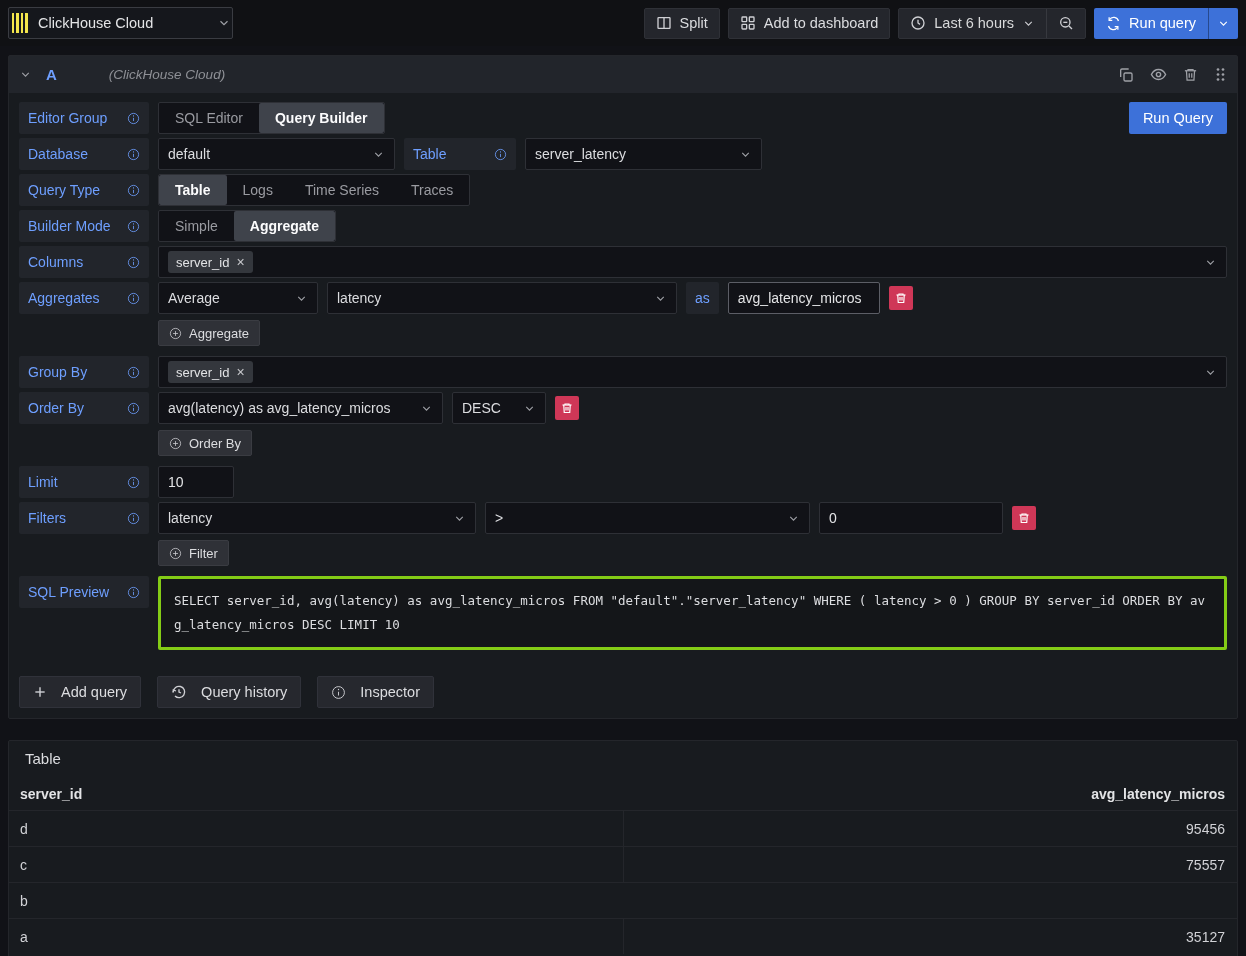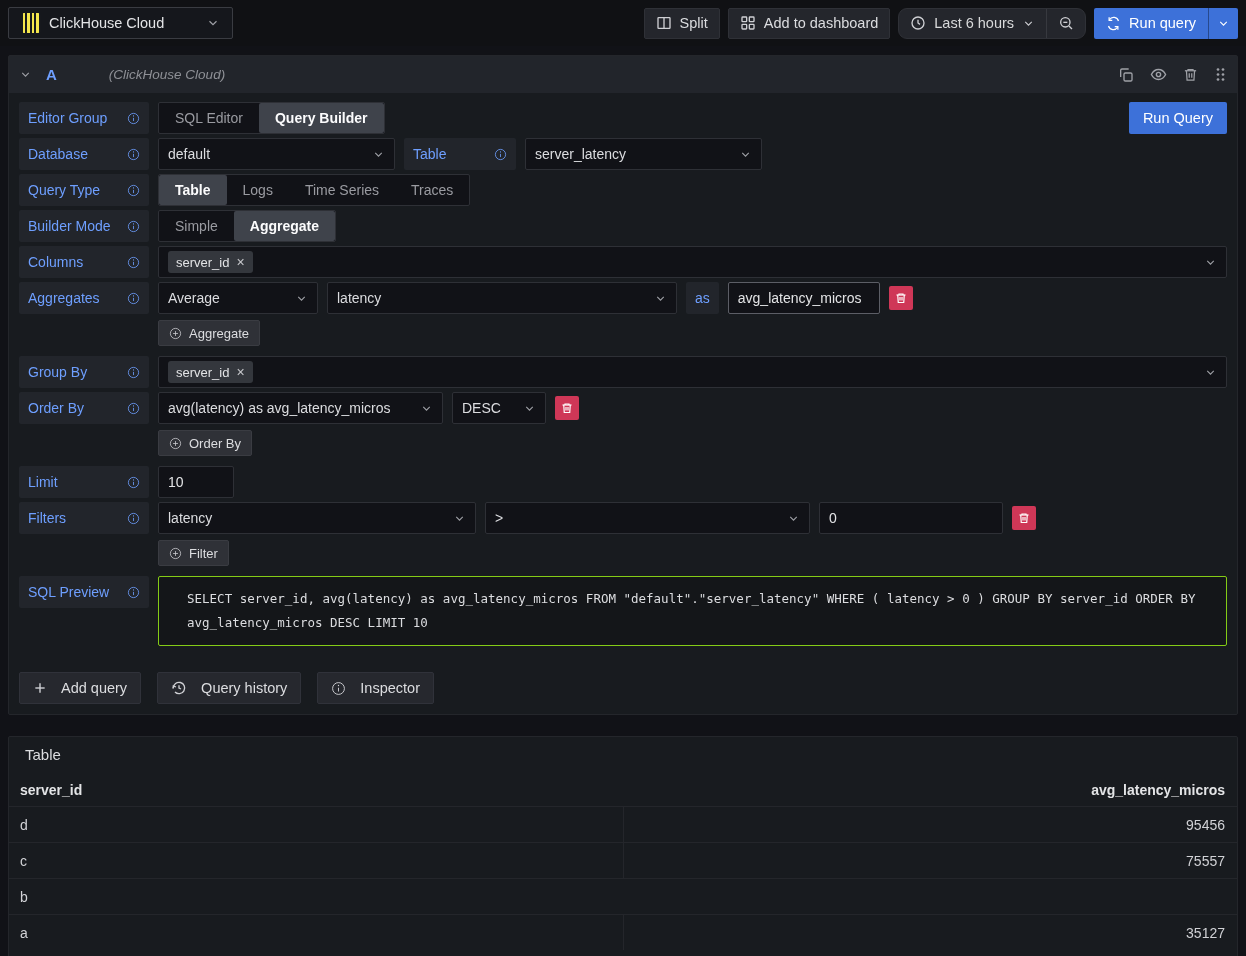--- a/index.html
+++ b/index.html
@@ -1,26 +1,26 @@
 <!DOCTYPE html>
 <html><head>
 <meta charset="utf-8">
 <style>
   * { margin:0; padding:0; box-sizing:border-box; }
   html,body { width:1246px; height:956px; background:#111217; font-family:"Liberation Sans", sans-serif; color:#d8d9da; overflow:hidden; }
 
   
   .topnav { height:46px; display:flex; align-items:center; justify-content:space-between; padding:8px; background:#101114; }
-  .ds-picker { display:flex; align-items:center; gap:8px; width:225px; height:32px; padding:0 12px; background:#15171c; border:1px solid #3a3c42; border-radius:2px; cursor:pointer; }
+  .ds-picker { display:flex; align-items:center; gap:8px; width:225px; height:32px; padding:0 1px; background:#15171c; border:1px solid #3a3c42; border-radius:2px; cursor:pointer; }
   .ch-logo { width:20px; height:20px; border-radius:3px; background:repeating-linear-gradient(90deg,#16181d 0 2px,#f4e64c 2px 4.4px); flex:none; position:relative; }
   .ch-logo::after { content:""; position:absolute; right:3px; top:8px; width:2px; height:5px; background:#f4e64c; }
   .ds-picker .lbl { font-size:14.5px; font-weight:500; color:#e3e4e6; flex:1; }
   .nav-right { display:flex; align-items:center; gap:8px; }
   .tb-btn { display:flex; align-items:center; gap:8px; height:31px; padding:0 11px; background:#24262c; border:1px solid #2f3137; border-radius:2px; font-size:14.5px; font-weight:500; color:#dcdde0; cursor:pointer; }
-  .tb-group { display:flex; align-items:stretch; background:#24262c; border:1px solid #2f3137; border-radius:9px; height:31px; }
+  .tb-group { display:flex; align-items:stretch; background:#24262c; border:1px solid #2f3137; border-radius:2px; height:31px; }
   .tb-group .seg { display:flex; align-items:center; gap:8px; padding:0 11px; font-size:14.5px; font-weight:500; cursor:pointer; }
   .tb-group .div { width:1px; background:#37393f; }
   .run-btn { display:flex; align-items:stretch; height:31px; background:#3d71d9; border-radius:2px; color:#fff; overflow:hidden; cursor:pointer; }
   .run-btn .seg { display:flex; align-items:center; gap:8px; padding:0 12px; font-size:14.5px; font-weight:500; }
   .run-btn .div { width:1px; background:rgba(0,0,0,.35); }
   .run-btn .car { display:flex; align-items:center; padding:0 8px; }
   .icon { display:inline-flex; color:#9fa1a7; }
   .tb-btn .icon, .tb-group .icon { color:#cfd0d4; }
   .run-btn .icon { color:#fff; }
 
@@ -46,21 +46,21 @@
   .radio-opt.active { background:#3f434b; color:#fcfcfd; font-weight:700; border-radius:2px; }
   .chip { display:inline-flex; align-items:center; gap:7px; height:22px; padding:0 8px; background:#34373d; border-radius:3px; font-size:13px; color:#e3e4e6; }
   .chip .x { color:#c7c8cc; font-size:14px; cursor:pointer; line-height:1; }
   .as-box { height:32px; flex:none; background:#22252b; border-radius:2px; display:flex; align-items:center; padding:0 9px; color:#6e9fff; font-size:14px; font-weight:500; }
   .del-btn { width:24px; height:24px; flex:none; background:#cf3757; border-radius:2px; display:flex; align-items:center; justify-content:center; cursor:pointer; }
   .del-btn .icon { color:#fff; }
   .sub-row { margin:6px 0 10px 139px; }
   .add-btn { display:inline-flex; align-items:center; gap:7px; height:26px; padding:0 10px; background:#2f3137; border:1px solid #3a3c42; border-radius:2px; font-size:13px; font-weight:500; color:#dcdde0; cursor:pointer; }
   .add-btn .icon { color:#c7c8cc; }
   .run-query2 { height:32px; padding:0 14px; background:#3d71d9; border:none; border-radius:2px; color:#fff; font-size:14.5px; font-weight:500; cursor:pointer; font-family:"Liberation Sans",sans-serif; }
-  .sql-box { flex:1; align-self:stretch; border:1px solid #84cc16; border-radius:2px; background:#141619; padding:10px 28px; font-family:"DejaVu Sans Mono", monospace; font-size:12.5px; line-height:24px; color:#dcdde0; word-break:break-all; }
+  .sql-box { flex:1; align-self:stretch; border:3px solid #84cc16; border-radius:2px; background:#141619; padding:10px 13px; font-family:"DejaVu Sans Mono", monospace; font-size:12.5px; line-height:24px; color:#dcdde0; word-break:break-all; }
   .actions { display:flex; gap:16px; margin:26px 0 2px 0; }
   .act-btn { display:flex; align-items:center; gap:14px; height:32px; padding:0 13px; background:#26282e; border:1px solid #30323a; border-radius:2px; font-size:14.5px; font-weight:500; color:#dcdde0; cursor:pointer; }
   .act-btn .icon { color:#cfd0d4; }
 
   
   .tpanel { margin:21px 8px 0 8px; background:#181b1f; border:1px solid #24262b; border-radius:2px; height:237px; }
   .tpanel .title { padding:9px 16px 4px 16px; font-size:15px; font-weight:500; color:#dcdde0; }
   .thead { display:flex; height:33px; align-items:center; margin-top:6px; }
   .thead .c1 { width:50%; padding-left:11px; font-weight:700; font-size:14px; color:#e3e4e6; }
   .thead .c2 { width:50%; padding-right:12px; text-align:right; font-weight:700; font-size:14px; color:#e3e4e6; }

